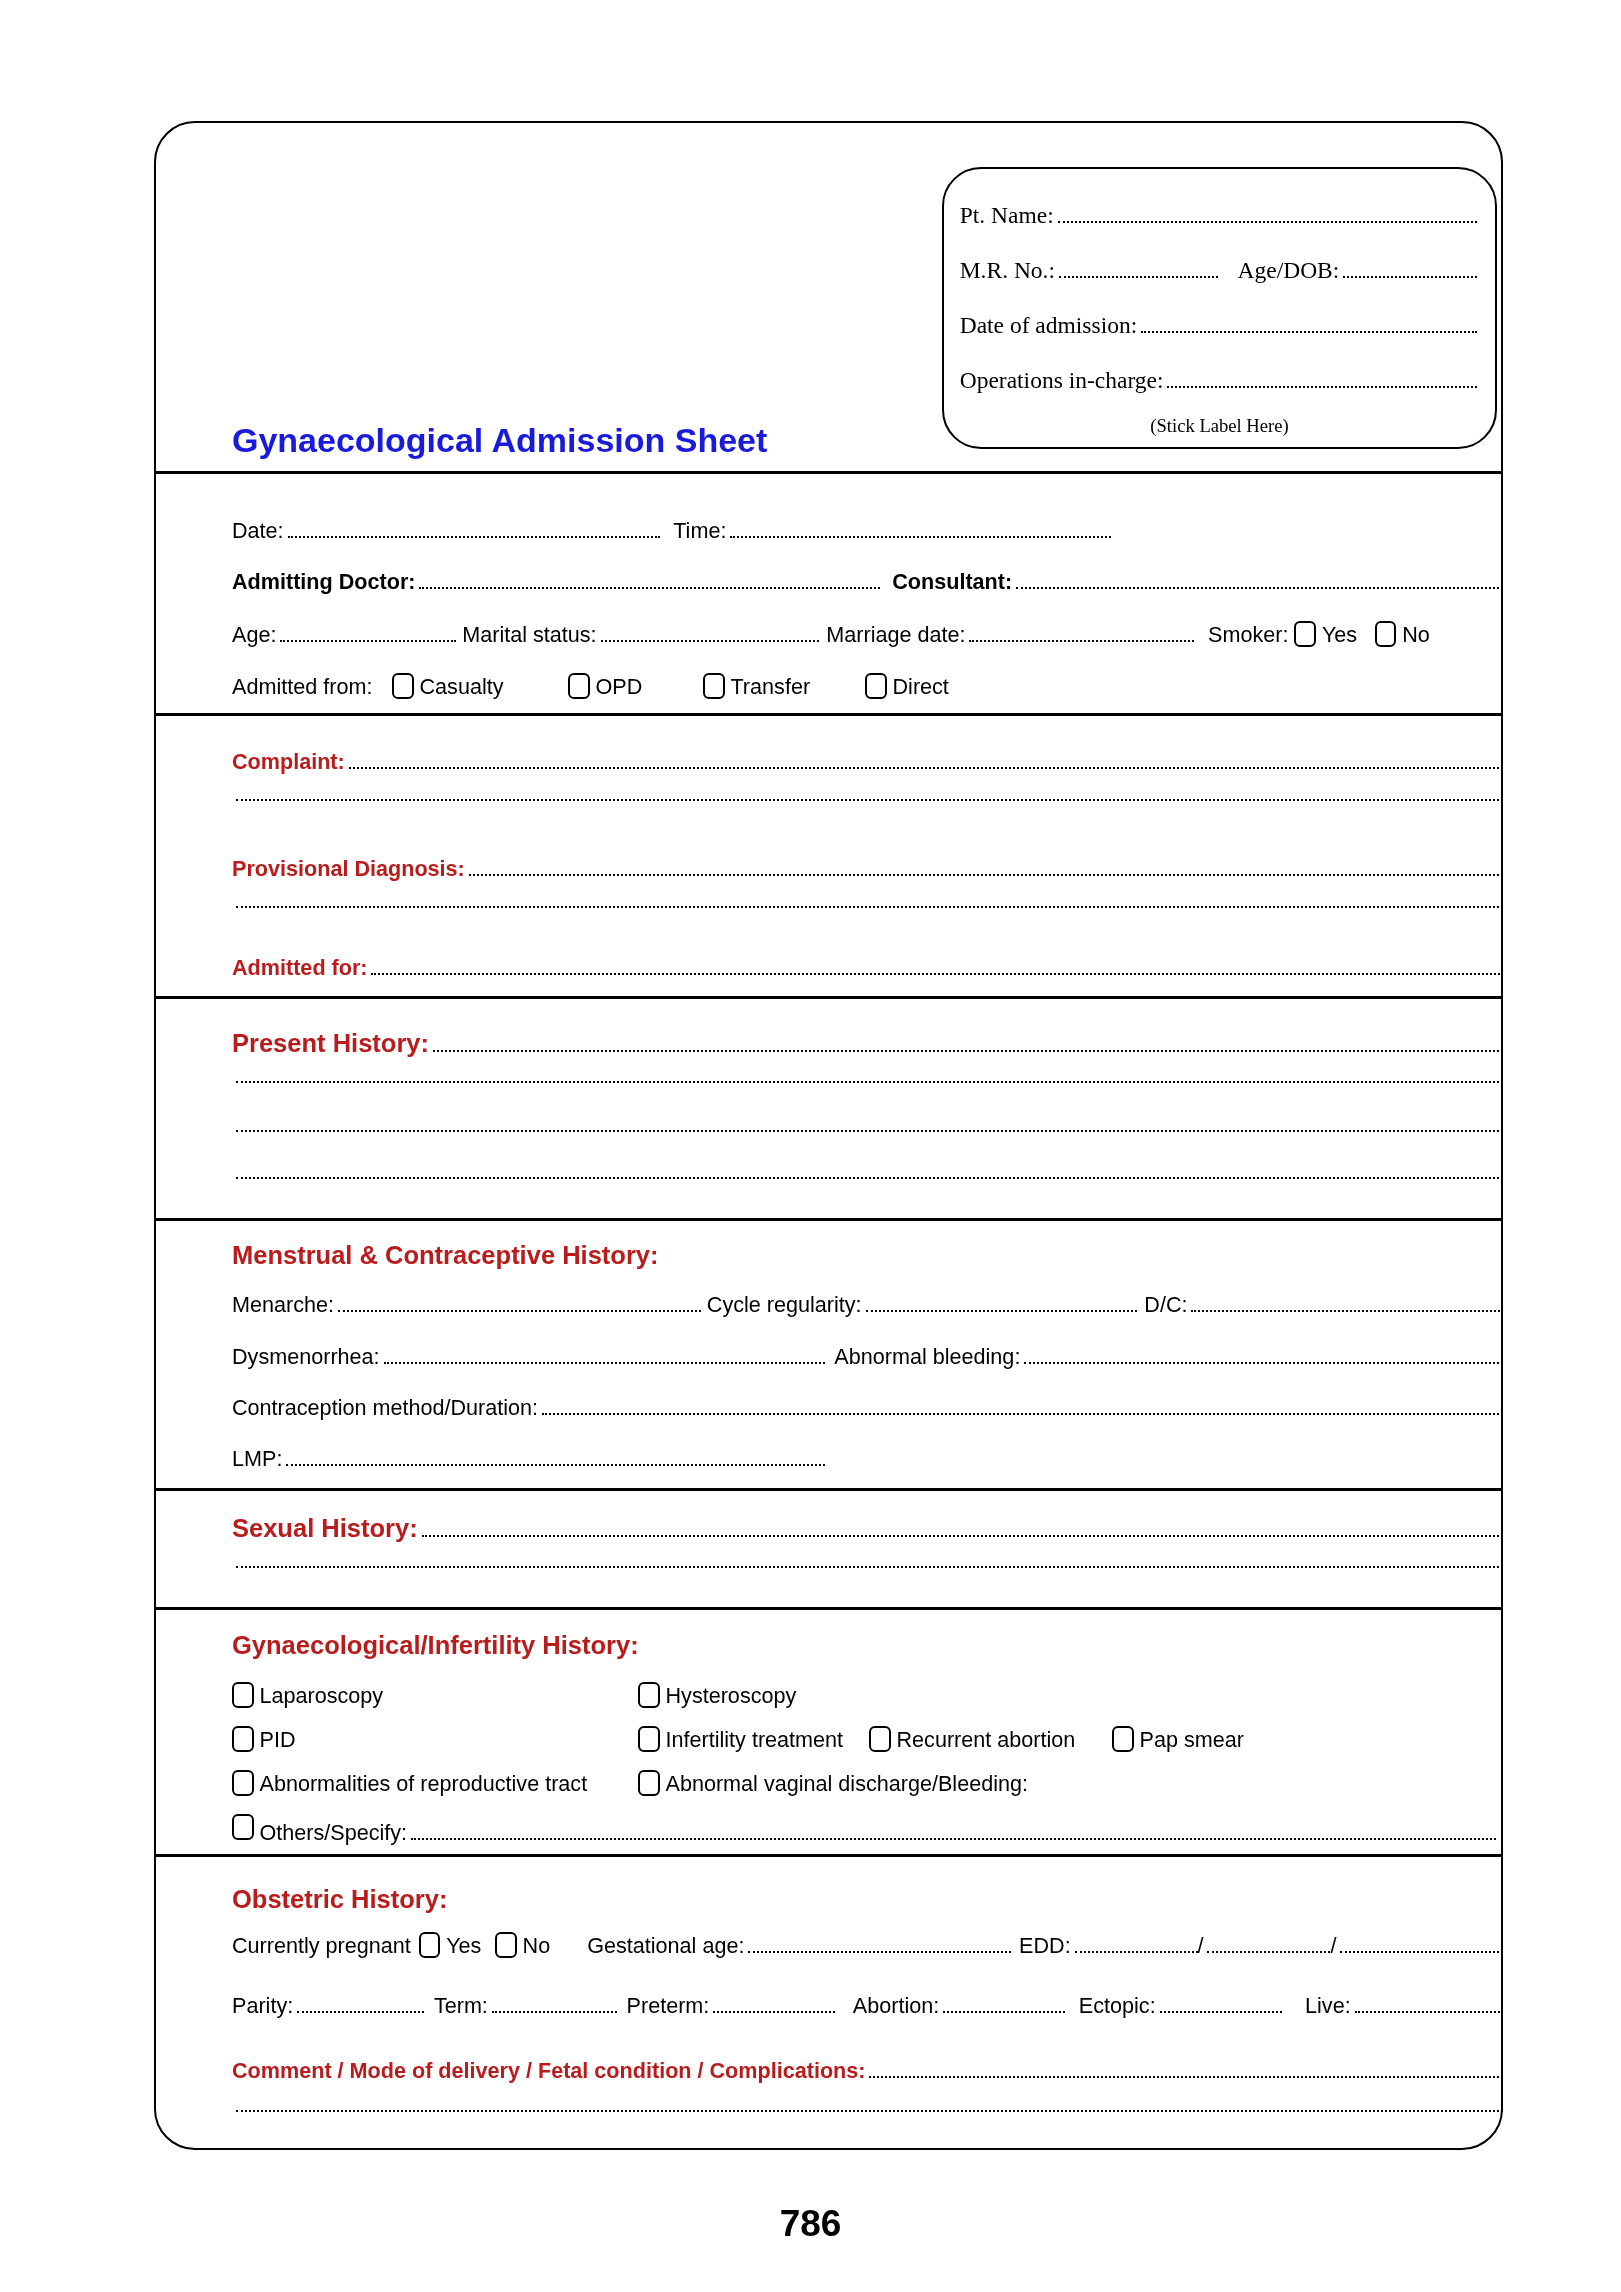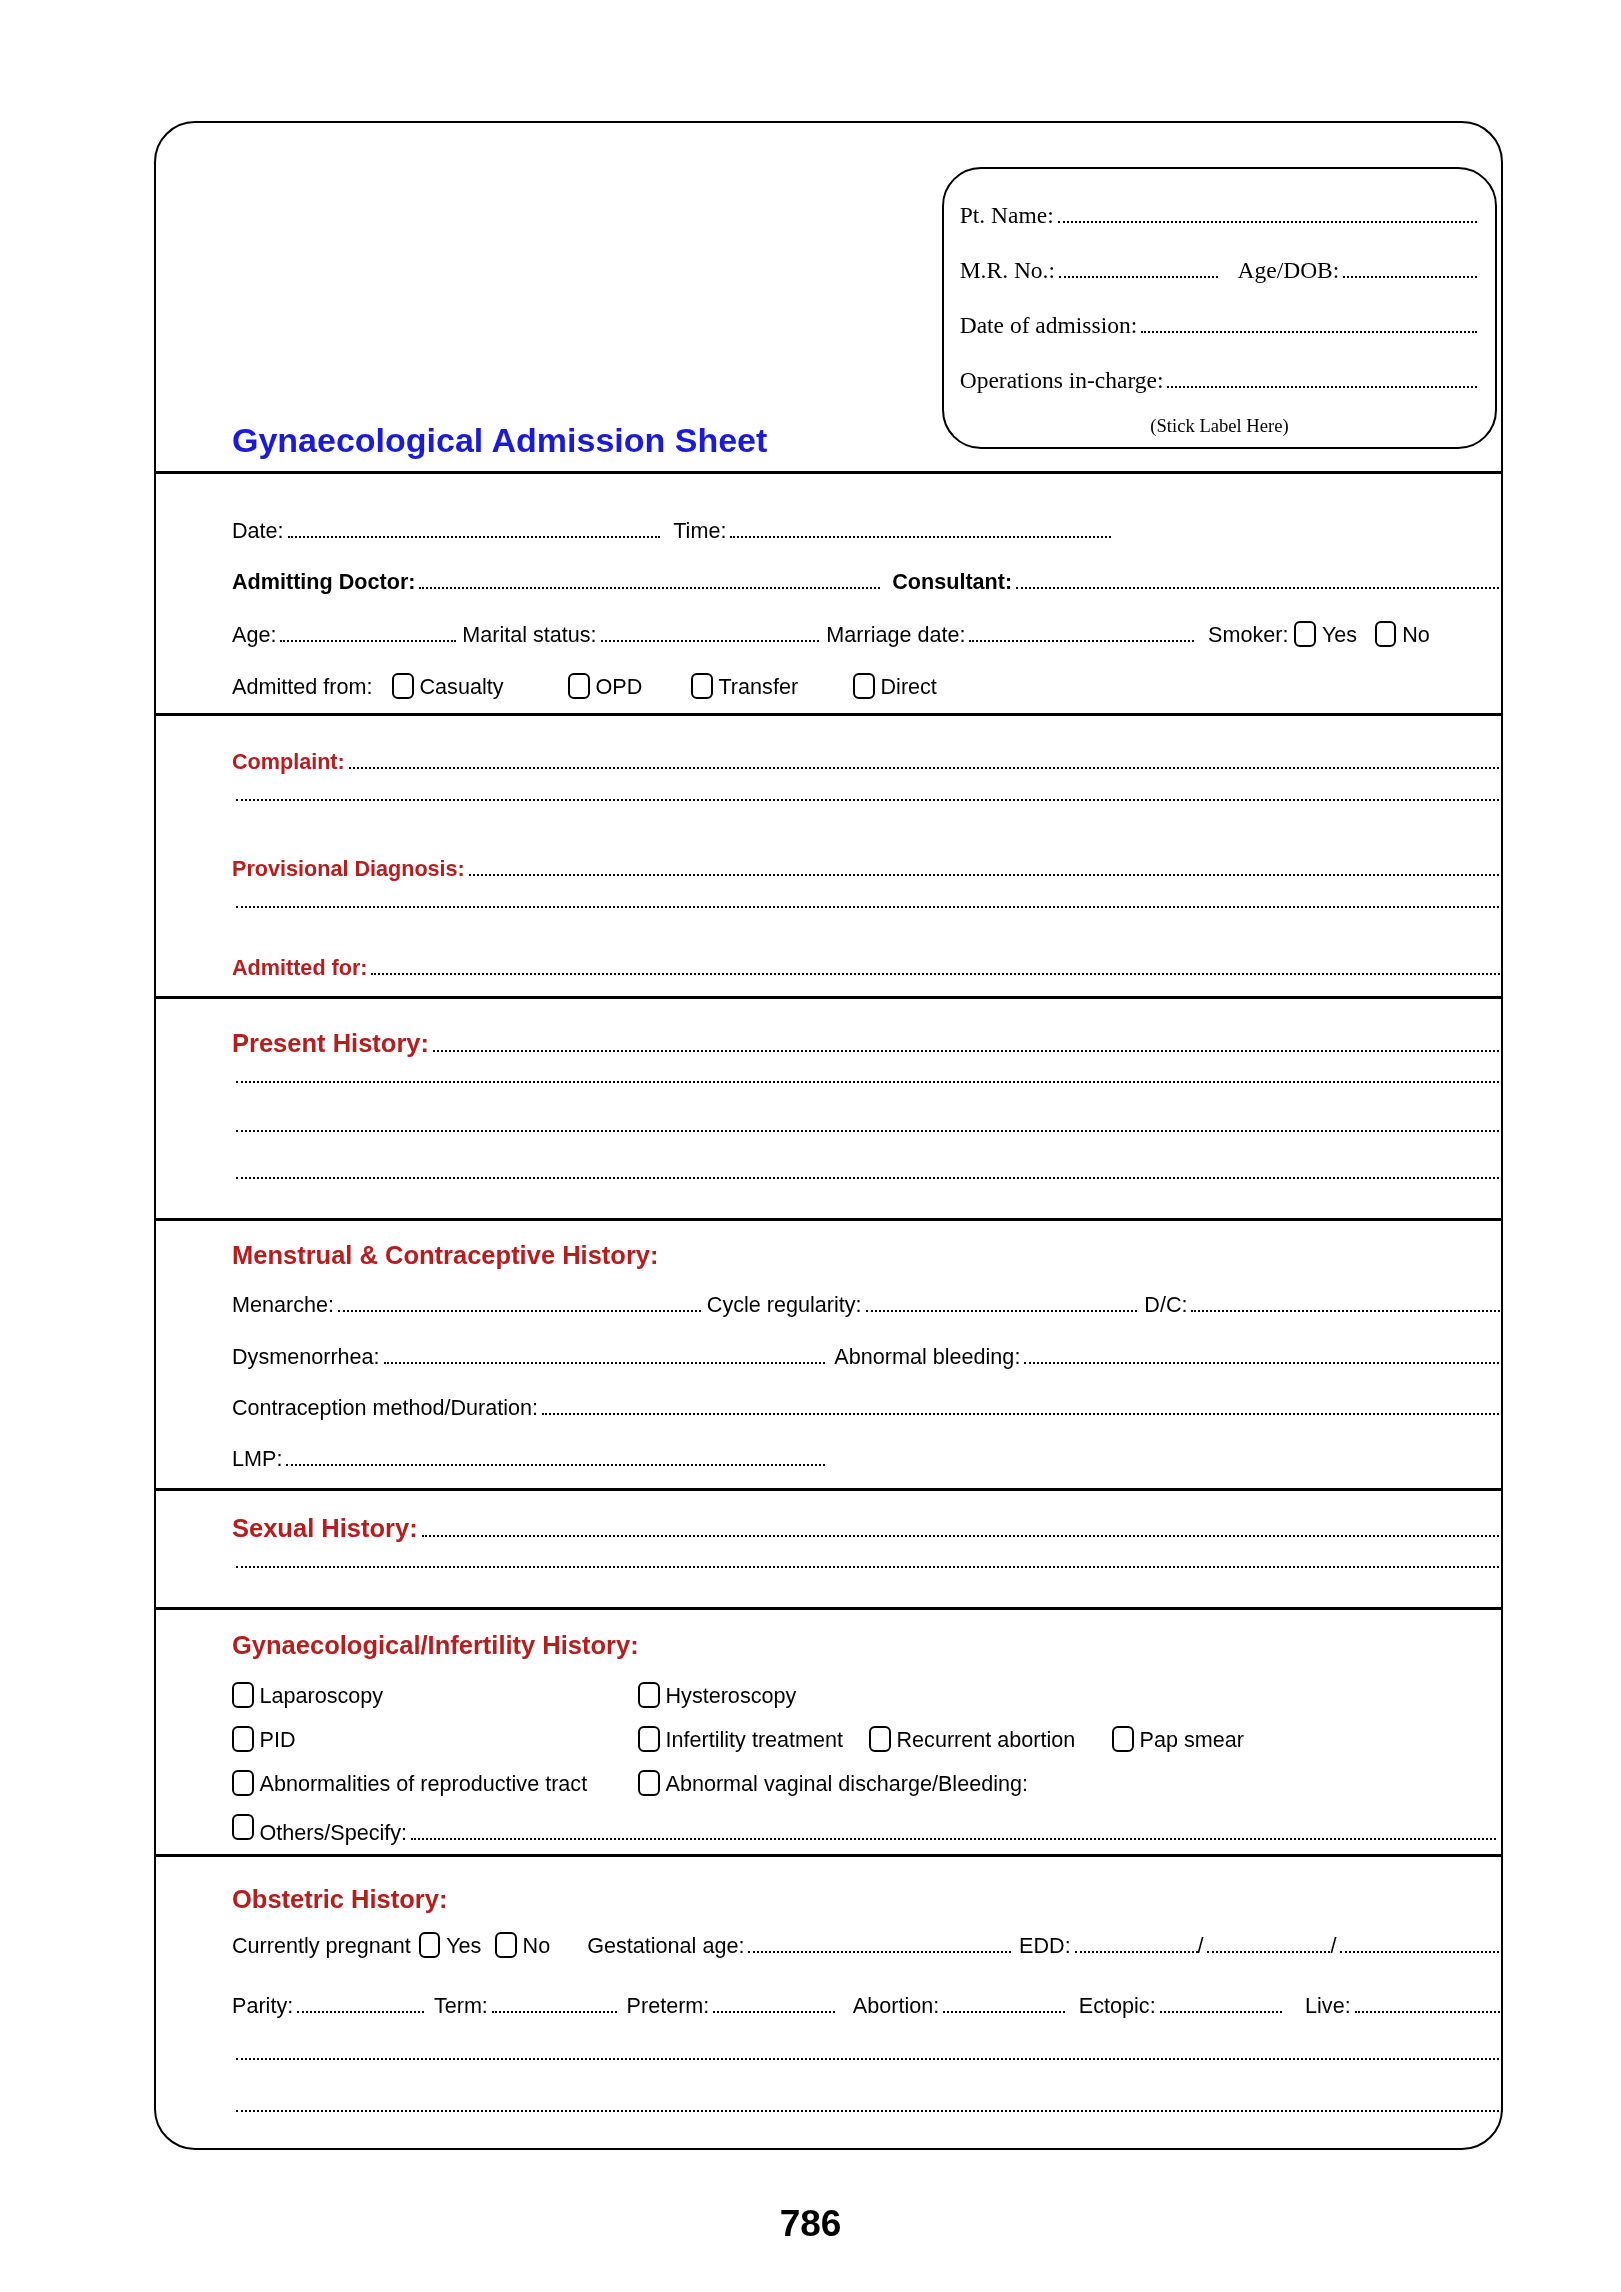--- a/index.html
+++ b/index.html
@@ -69,21 +69,21 @@
     <span class="dots fixed" style="width:218px"></span>
     <span style="margin-left:7.8px">Marriage date:</span>
     <span class="dots fixed" style="width:225px"></span>
     <span style="margin-left:13.7px">Smoker:</span>
     <span style="margin-left:5.9px"><span class="cb"></span><span>Yes</span></span>
     <span style="margin-left:17.6px"><span class="cb"></span><span>No</span></span>
   </div>
 <div class="row" style="top:673px">
     <span>Admitted from:</span>
     <span style="margin-left:19.6px;width:176px;display:inline-block"><span class="cb"></span><span>Casualty</span></span>
-    <span style="width:123px;display:inline-block"><span class="cb"></span><span>OPD</span></span>
+    <span style="width:135px;display:inline-block"><span class="cb"></span><span>OPD</span></span>
     <span style="width:162px;display:inline-block"><span class="cb"></span><span>Transfer</span></span>
     <span><span class="cb"></span><span>Direct</span></span>
   </div>
 
 <div class="hr" style="top:713px"></div>
 
 <div class="row blue bold" style="top:749px">
     <span>Complaint:</span>
     <span class="dots"></span>
   </div>
@@ -207,20 +207,21 @@
     <span style="margin-left:9.8px">Preterm:</span>
     <span class="dots fixed" style="width:122px"></span>
     <span style="margin-left:17.6px">Abortion:</span>
     <span class="dots fixed" style="width:122px"></span>
     <span style="margin-left:13.7px">Ectopic:</span>
     <span class="dots fixed" style="width:122px"></span>
     <span style="margin-left:23.5px">Live:</span>
     <span class="dots"></span>
   </div>
 <div class="row blue bold" style="top:2058px">
+    <span>Comment / Mode of delivery / Fetal condition / Complications:</span>
     <span class="dots"></span>
   </div>
 <div class="row" style="top:2110px">
     <span class="dots"></span>
   </div>
 
 <div class="pagenum">786</div>
 
 
 </body></html>

